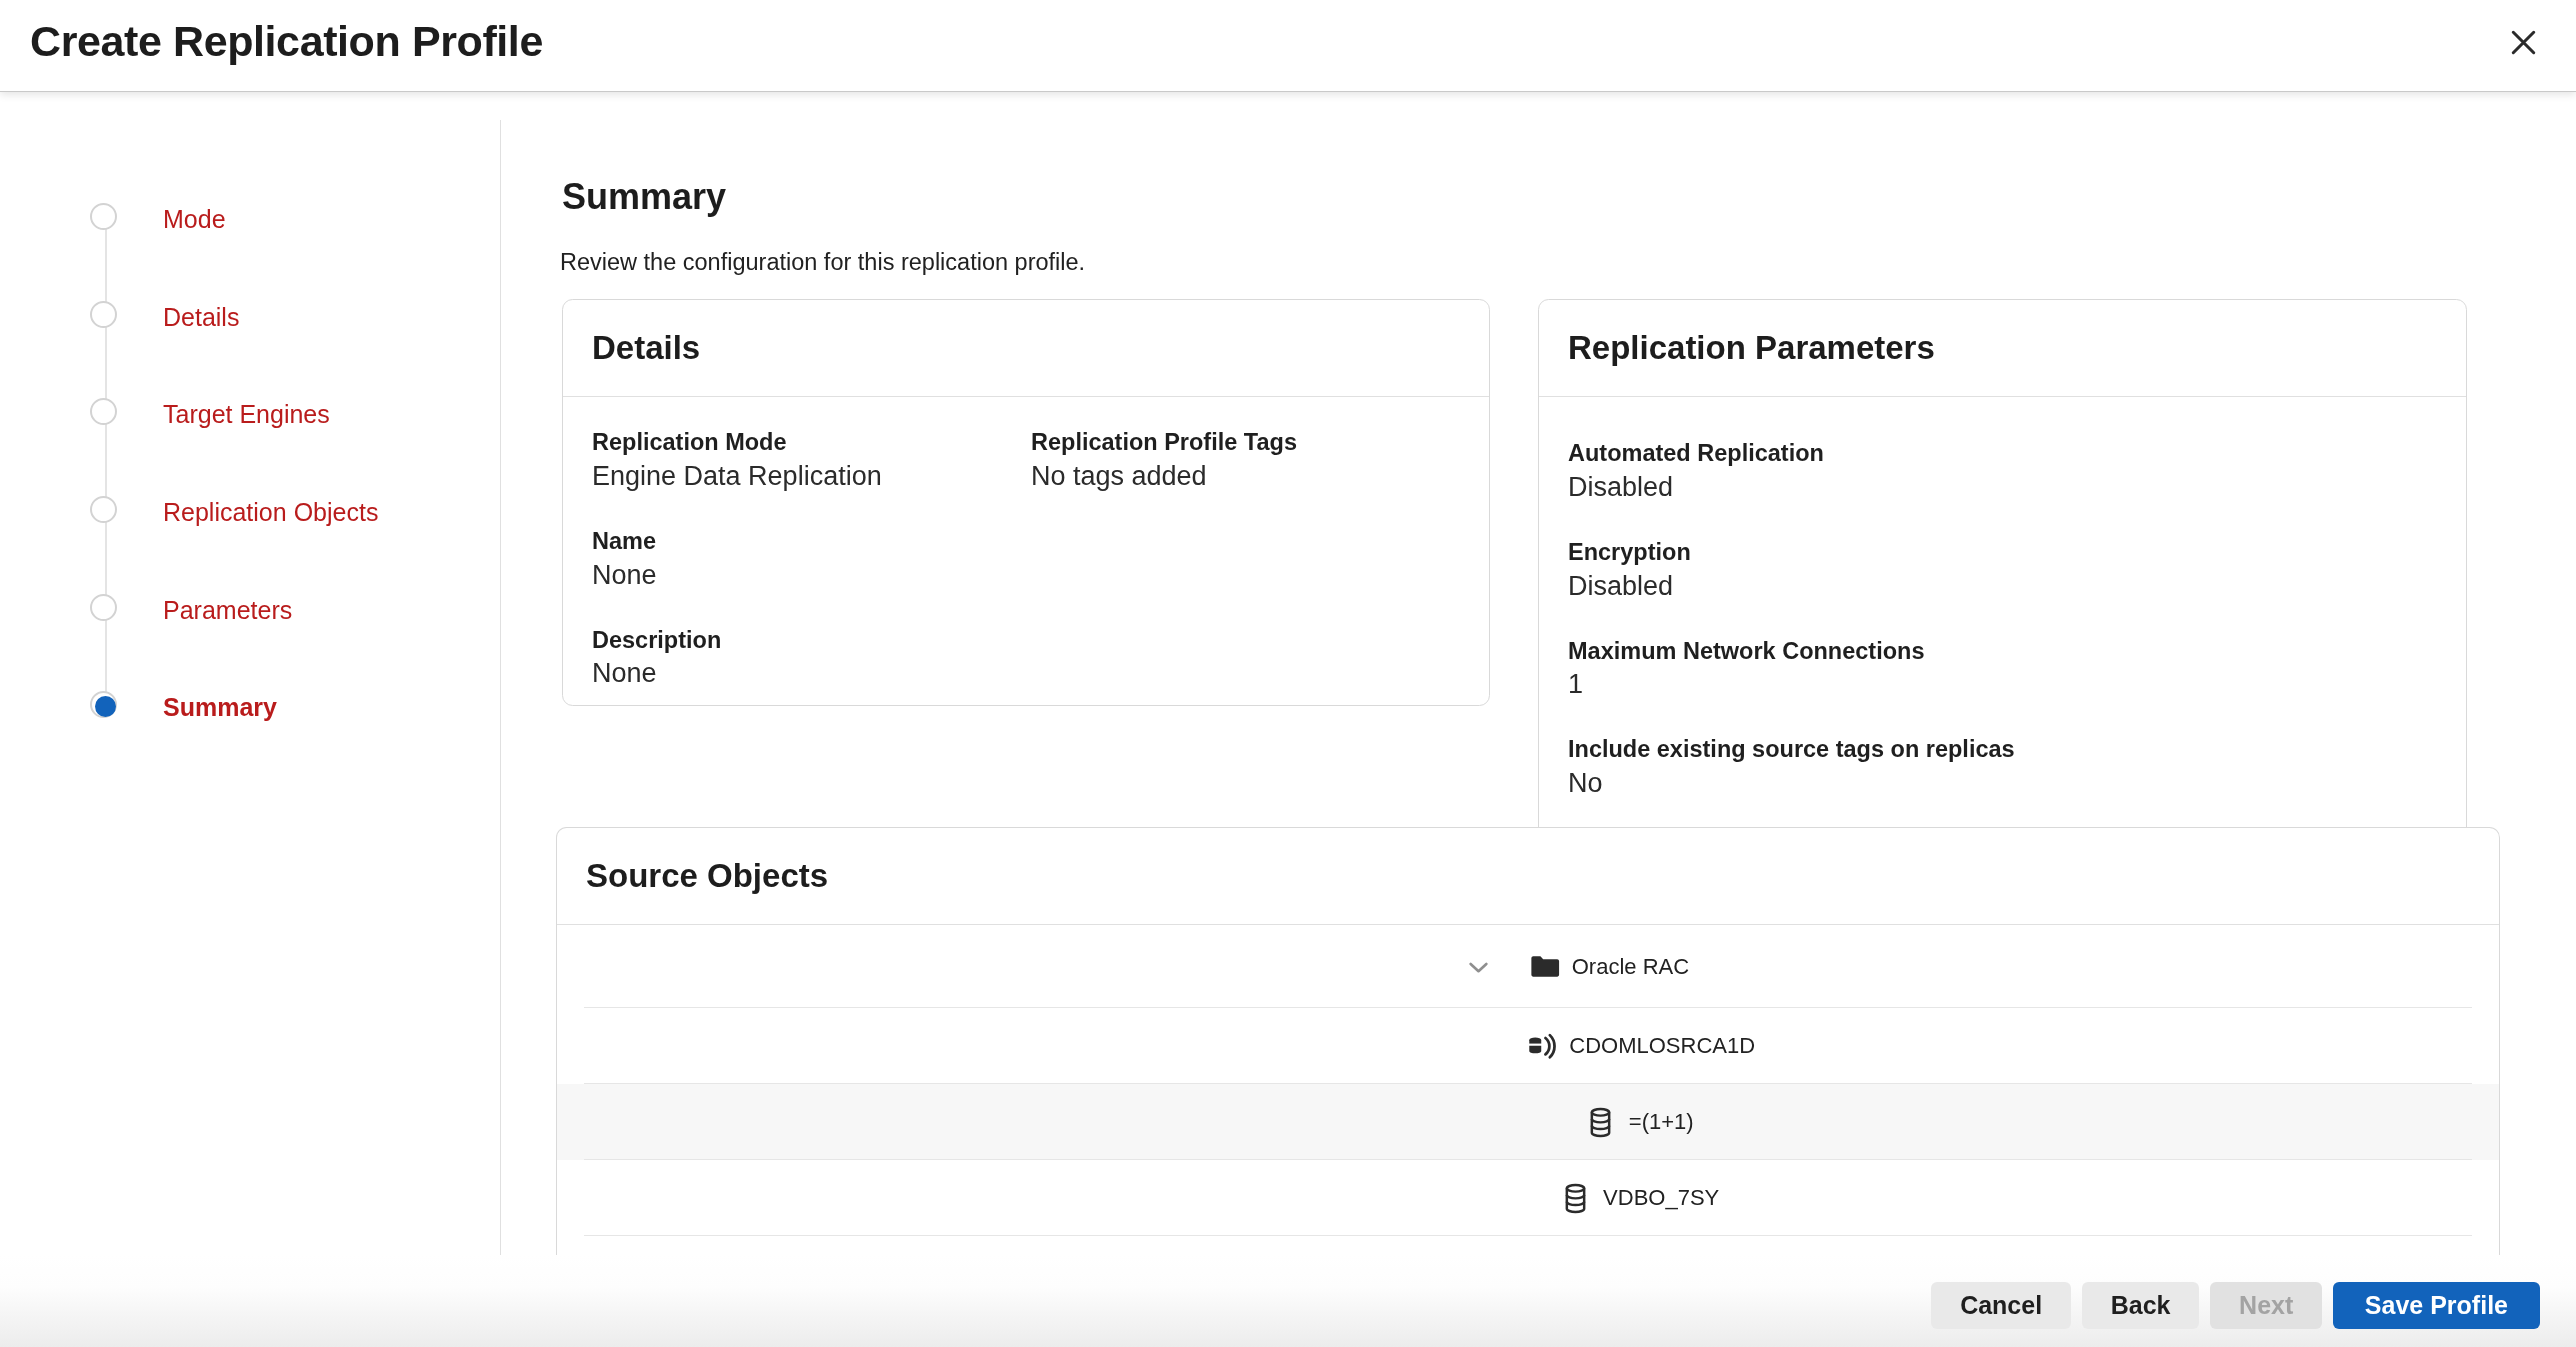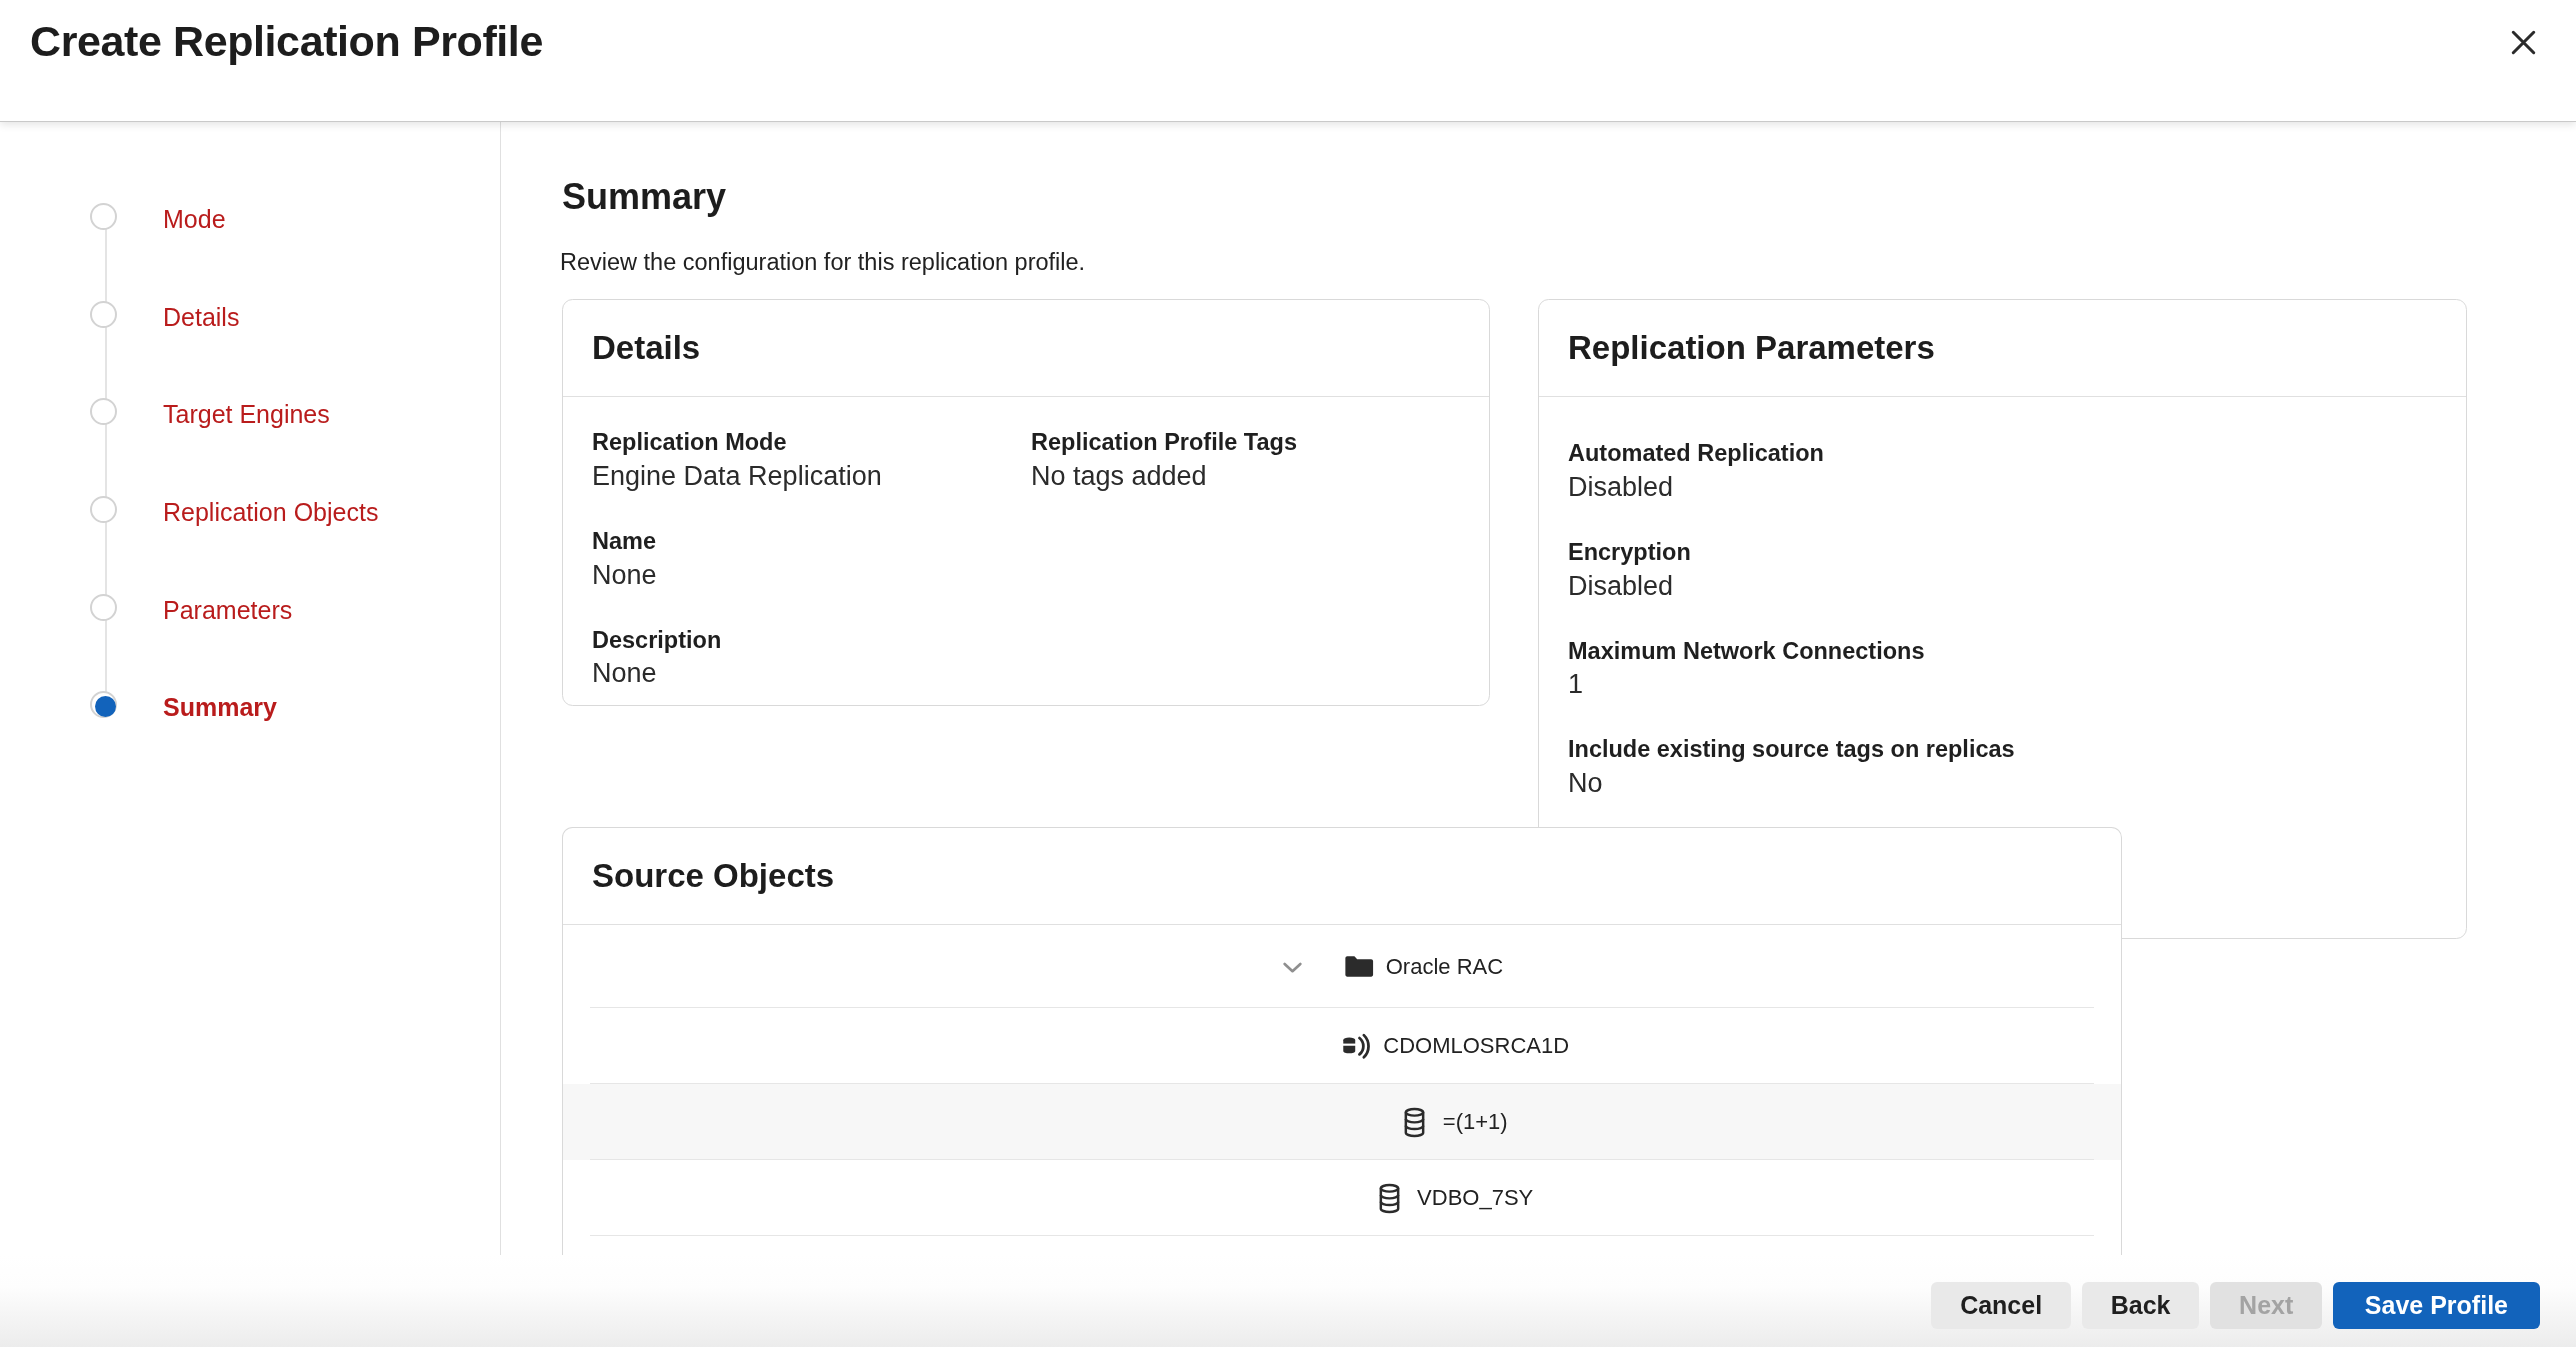--- a/index.html
+++ b/index.html
@@ -6,21 +6,21 @@
   * { box-sizing:border-box; }
   html,body { margin:0; padding:0; }
   body {
     width:2576px; height:1347px; position:relative; overflow:hidden;
     background:#ffffff; color:#212121;
     font-family:"Liberation Sans", sans-serif;
   }
 
   
   .header {
-    position:absolute; top:0; left:0; width:100%; height:122px;
+    position:absolute; top:0; left:0; width:100%; height:92px;
     background:#fff; border-bottom:1.5px solid #c9c9c9;
     box-shadow:0 3px 7.6px rgba(0,0,0,0.10); z-index:8;
   }
   .header h1 {
     position:absolute; left:30px; top:16.6px; margin:0;
     font-size:43px; font-weight:700; color:#1d1d1d; letter-spacing:-0.4px;
   }
   .close-btn {
     position:absolute; right:32px; top:21px; width:42px; height:42px;
     background:none; border:none; padding:0; cursor:pointer;
@@ -53,21 +53,21 @@
   .main { position:absolute; left:501px; top:120px; right:0; bottom:0; z-index:1; }
   .main h2 { position:absolute; left:61px; top:56px; margin:0; font-size:36px; font-weight:700; color:#1d1d1d; }
   .main .desc { position:absolute; left:59px; top:129px; font-size:23.5px; color:#212121; }
 
   .card { position:absolute; background:#fff; border:1.5px solid #d9d9d9; border-radius:10.6px; }
   .card-header { height:97px; border-bottom:1.5px solid #e0e0e0; display:flex; align-items:center; padding:0 29px; }
   .card-header h3 { margin:0; font-size:33px; font-weight:700; color:#1d1d1d; }
 
   #card-details { left:61px;  top:179px; width:928px; height:407px; }
   #card-params  { left:1037px; top:179px; width:929px; height:640px; }
-  #card-source  { left:61px;  top:707px; width:1560px; height:428px;
+  #card-source  { left:55px;  top:707px; width:1944px; height:428px;
                   border-bottom:none; border-radius:10.6px 10.6px 0 0; overflow:hidden; }
 
   .card-body { padding:30px 29px 0 29px; }
   .card-body.pad-lg { padding-top:41px; }
   .two-col { display:flex; }
   .col-left { width:439px; }
   .col-right { flex:1; }
   .field { margin-bottom:35px; }
   .f-label { font-size:23.5px; font-weight:700; line-height:30px; color:#1f1f1f; }
   .f-value { font-size:27px; line-height:30px; color:#2b2b2b; margin-top:3.8px; }

